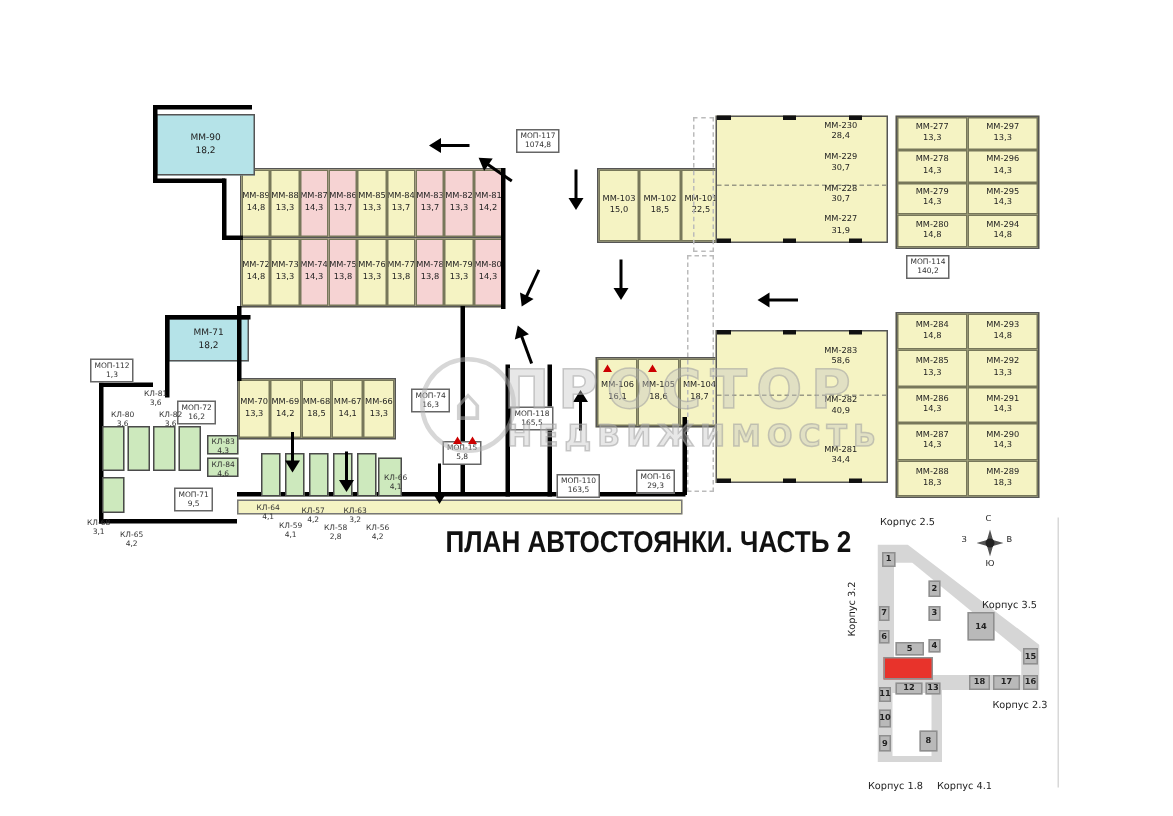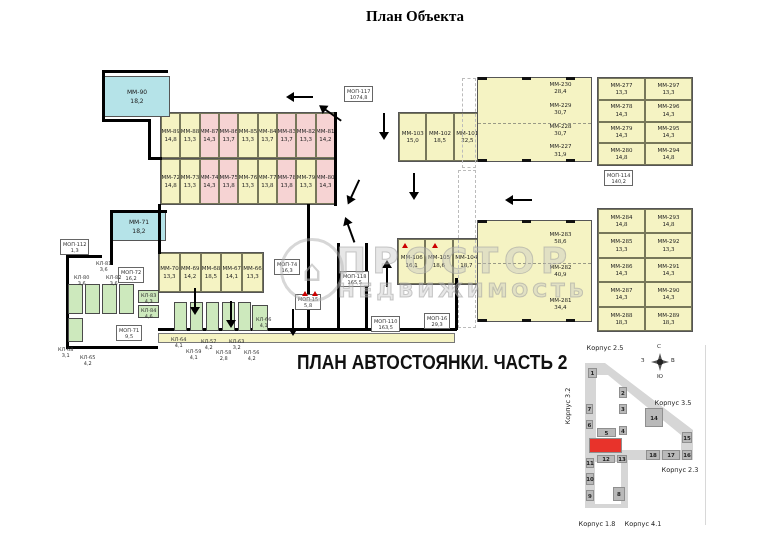--- a/index.html
+++ b/index.html
@@ -47,21 +47,20 @@
         justify-content:center;font-size:5.5px;font-weight:bold;color:#222;}
   .mm-korpus{position:absolute;font-size:6.5px;color:#222;width:44px;text-align:center;white-space:nowrap;}
   .mm-compassletter{position:absolute;font-size:5.5px;color:#222;}
   .vline{position:absolute;background:#d8d8d8;}
 </style>
 </head>
 <body>
 
 <div class="page">
 
-  <div class="title">План Объекта</div>
 
   <div class="block grid" style="left:160px;top:112px;width:176px;height:47px;grid-template-columns:repeat(9,1fr);">
 
   <div class="cell" style="background: rgb(245, 243, 195);">
         <span>ММ-89</span>
         <span>14,8</span>
       </div>
       <div class="cell" style="background: rgb(245, 243, 195);">
         <span>ММ-88</span>
         <span>13,3</span>

